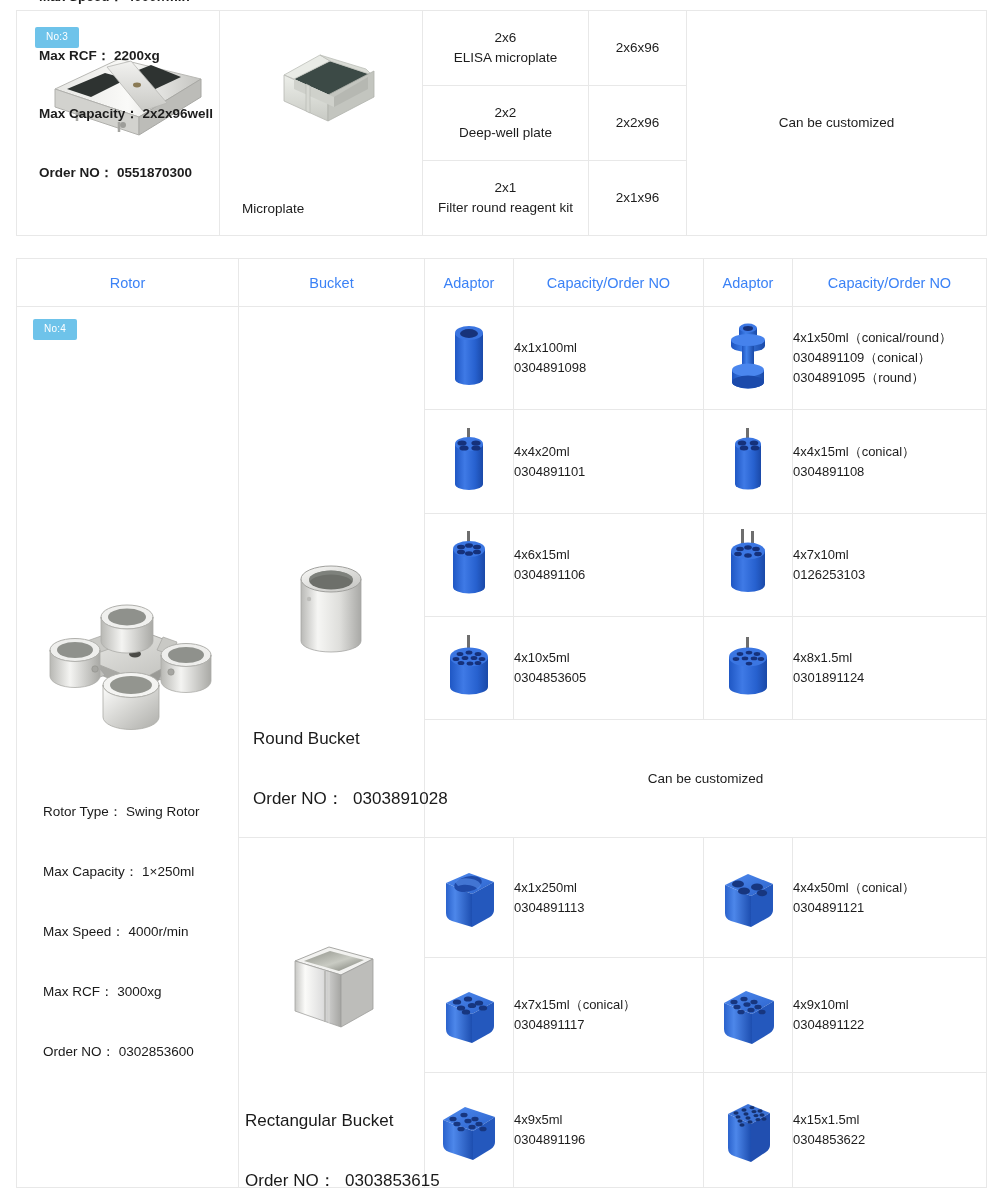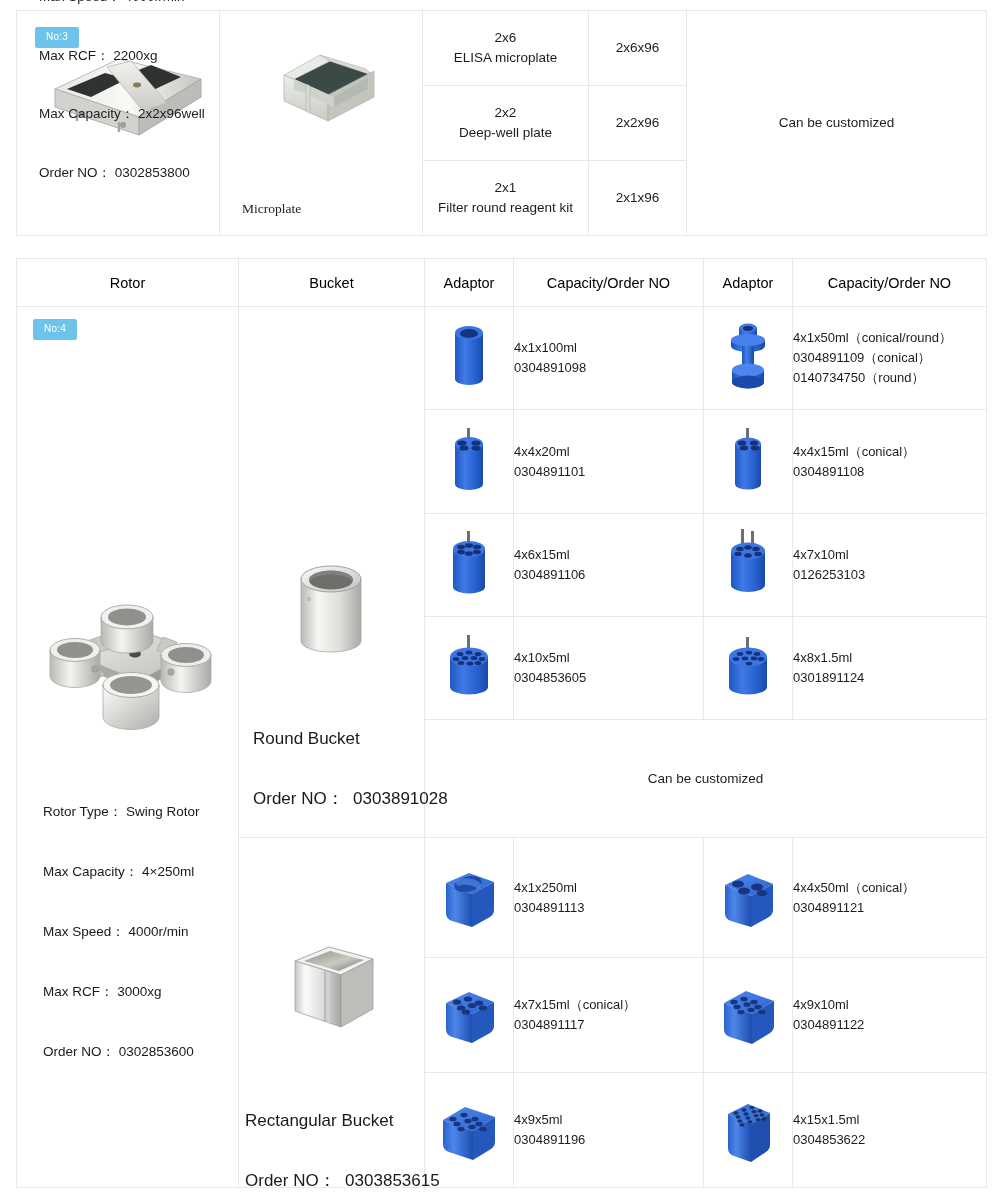--- a/index.html
+++ b/index.html
@@ -66,21 +66,21 @@
   }
   .specs {
     position: absolute;
     left: 22px;
     bottom: 14px;
     font-size: 13.5px;
     line-height: 19.5px;
     color: #1d1d1d;
     white-space: pre;
   }
-  .specs div { white-space: pre; }
+  .specs div { white-space: pre; font-weight: bold; }
 
   .center-txt {
     text-align: center;
     font-size: 13.5px;
     line-height: 20px;
     color: #1d1d1d;
   }
 
   .part-caption {
     font-size: 13.5px;
@@ -94,21 +94,21 @@
     position: absolute;
     left: 16px;
     top: 258px;
     width: 970px;
   }
   .table2 { width: 970px; }
   .thead-cell {
     height: 47px;
     text-align: center;
     font-size: 14.5px;
-    color: #000000;
+    color: #3b82f6;
   }
   .adaptor-cell {
     text-align: center;
     height: 101px;
   }
   .capacity-cell {
     font-size: 13px;
     line-height: 20px;
     color: #1d1d1d;
     padding: 0 0 0 20px;
@@ -188,26 +188,26 @@
               <circle cx="34" cy="69" r="3" fill="#9d9d99"></circle>
               <circle cx="76" cy="80" r="3" fill="#9d9d99"></circle>
               <path d="M30 66 L30 76 M72 77 L72 87" stroke="#a5a5a1" stroke-width="2.5" fill="none"></path>
             </svg>
           </div>
 
           <div class="specs">
             <div>Max Speed： 4000r/min</div>
             <div>Max RCF： 2200xg</div>
             <div>Max Capacity： 2x2x96well</div>
-            <div>Order NO： 0302853800</div>
+            <div>Order NO： 0551870300</div>
           </div>
         </td>
 
         <td rowspan="3">
-          <div style="position:relative;height:224px;font-family:Liberation Serif, serif;">
+          <div style="position:relative;height:224px;">
             <div style="position:absolute;left:56px;top:38px;">
               <svg width="104" height="80" viewBox="0 0 104 80" aria-hidden="true">
                 <defs>
                   <linearGradient id="bmtl" x1="0" y1="0" x2="0" y2="1">
                     <stop offset="0" stop-color="#eceee9"></stop>
                         <stop offset="1" stop-color="#c8cac4"></stop>
                   </linearGradient>
                 </defs>
 
                 <path d="M18 30 L54 12 L96 26 L58 48 Z" fill="#3c4a46"></path>
@@ -332,21 +332,21 @@
                 <ellipse cx="96" cy="88" rx="21" ry="9" fill="#93958f"></ellipse>
                 <path d="M68 88 L68 120 A28 12.5 0 0 0 124 120 L124 88 A28 12.5 0 0 1 68 88 Z" fill="url(#sm1)" stroke="#a9a9a5" stroke-width=".8"></path>
 
                 <circle cx="60" cy="72" r="3.2" fill="#a6a6a2" stroke="#8e8e8a" stroke-width=".6"></circle>
                 <circle cx="136" cy="75" r="3.2" fill="#a6a6a2" stroke="#8e8e8a" stroke-width=".6"></circle>
               </svg>
             </div>
 
             <div style="position:absolute;left:26px;top:455px;font-size:13.5px;line-height:20px;white-space:pre;">
               <div>Rotor Type： Swing Rotor</div>
-              <div>Max Capacity： 4×250ml</div>
+              <div>Max Capacity： 1×250ml</div>
               <div>Max Speed： 4000r/min</div>
               <div>Max RCF： 3000xg</div>
               <div>Order NO： 0302853600</div>
             </div>
           </div>
         </td>
 
         <td class="bucket-cell" rowspan="5">
           <div style="position:relative;height:530px;">
             <div style="position:absolute;left:50px;top:250px;">
@@ -414,21 +414,21 @@
               <ellipse cx="27" cy="20" rx="17" ry="6" fill="#4682ec"></ellipse>
               <path d="M21 26 L21 50 L33 50 L33 26 Z" fill="url(#bl2)"></path>
               <path d="M11 50 L11 62 A16 6.5 0 0 0 43 62 L43 50 Z" fill="url(#bl2)"></path>
               <ellipse cx="27" cy="50" rx="16" ry="6.5" fill="#4a86ee"></ellipse>
               <ellipse cx="27" cy="62" rx="16" ry="6.5" fill="#1b4aab"></ellipse>
             </svg>
           </div>
         </td>
         <td class="capacity-cell">4x1x50ml（conical/round）
 0304891109（conical）
-0140734750（round）</td>
+0304891095（round）</td>
       </tr>
 
       <tr>
         <td class="adaptor-cell">
           <div style="display:flex;align-items:center;justify-content:center;height:101px;">
             <svg width="52" height="80" viewBox="0 0 52 80">
               <path d="M24 6 L24 18 L27 18 L27 6 Z" fill="#6e6e6e"></path>
               <path d="M12 22 L12 62 A14 6 0 0 0 40 62 L40 22 Z" fill="url(#bl1)"></path>
               <ellipse cx="26" cy="22" rx="14" ry="7" fill="#3b76e2"></ellipse>
               <ellipse cx="19" cy="21" rx="4.6" ry="2.6" fill="#15317b"></ellipse>

